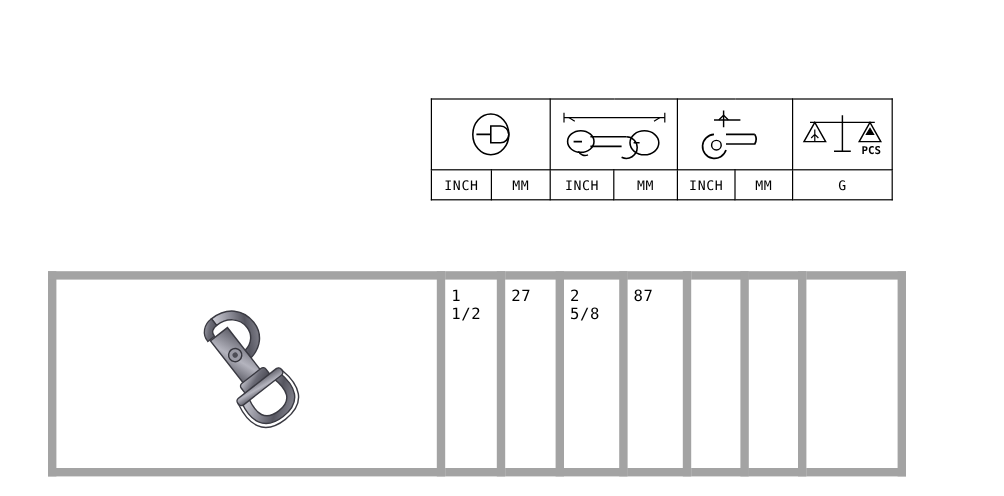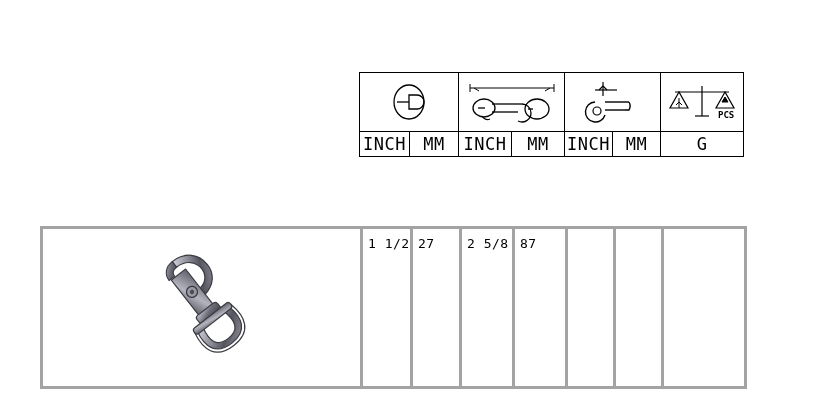--- a/index.html
+++ b/index.html
@@ -13,21 +13,21 @@
     position: relative;
     font-family: "DejaVu Sans Mono", monospace;
     color: #000000;
     overflow: hidden;
   }
 
   
   .spec-table {
     position: absolute;
     left: 359px;
-    top: 72px;
+    top: 82px;
     border-collapse: collapse;
     table-layout: fixed;
   }
   .spec-table td {
     border: 1px solid #000000;
     text-align: center;
     vertical-align: middle;
     padding: 0;
   }
   .icon-cell {
@@ -41,21 +41,21 @@
   }
   .group-label {
     height: 20px;
     font-size: 11px;
     letter-spacing: 1px;
     line-height: 20px;
     border-top: none !important;
   }
   .unit-row td {
     height: 24px;
-    font-size: 17px;
+    font-size: 11px;
     letter-spacing: 0.5px;
   }
 
   
   .c-eye-in   { width: 50px; }
   .c-eye-mm   { width: 49px; }
   .c-len-in   { width: 53px; }
   .c-len-mm   { width: 53px; }
   .c-snap-in  { width: 48px; }
   .c-snap-mm  { width: 48px; }
@@ -63,21 +63,21 @@
 
   
   .product-table {
     position: absolute;
     left: 40px;
     top: 226px;
     border-collapse: collapse;
     table-layout: fixed;
   }
   .product-table td {
-    border: 3px solid #a3a3a3;
+    border: 7px solid #a3a3a3;
     vertical-align: top;
     padding: 0;
   }
   .img-cell {
     width: 317px;
     height: 150px;
     position: relative;
   }
   .val-cell {
     font-size: 13px;

